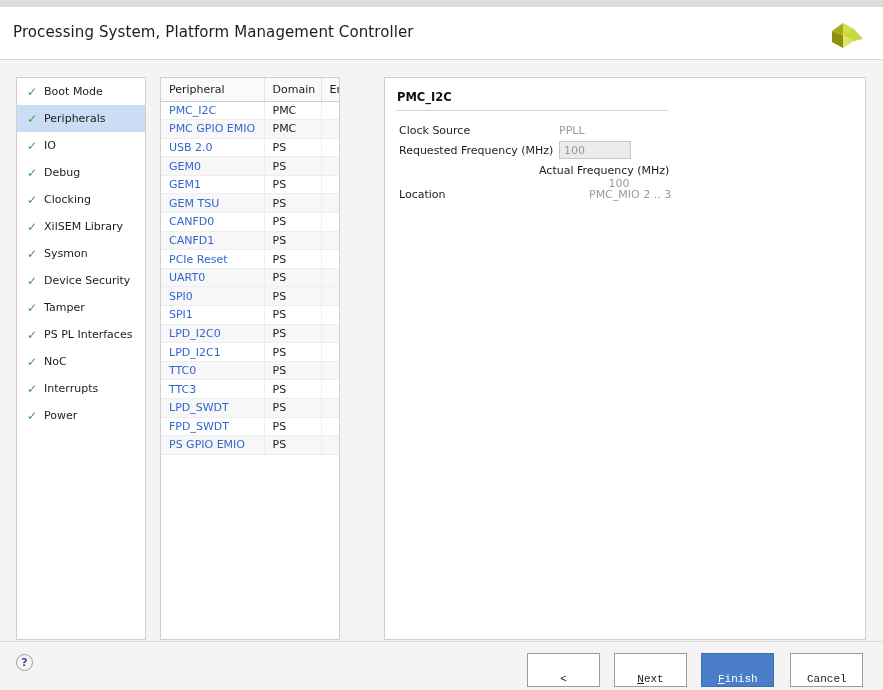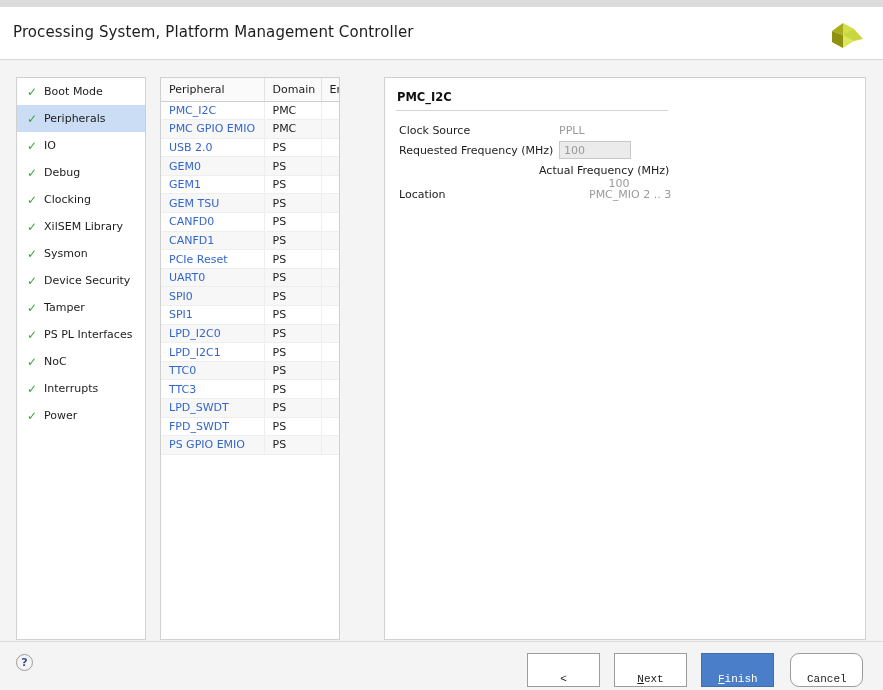--- a/index.html
+++ b/index.html
@@ -144,21 +144,21 @@
     border: 1px solid #9c9c9c; background: #ffffff;
     font-size: 11px; color: #1c1c1c; text-align: center; line-height: 19px;
     font-family: Liberation Mono, monospace;
     padding: 16px;
   }
   .btn.primary { background: #4a7ec8; border-color: #3f6eb0; color: #ffffff; }
   .btn u { text-decoration: underline; }
   #btn-back { left: 527px; }
   #btn-next { left: 614px; }
   #btn-finish { left: 701px; }
-  #btn-cancel { left: 790px; border-radius: 9px; }
+  #btn-cancel { left: 790px; }
 </style>
 </head>
 <body>
 
 <div id="root">
 
   <div class="top-strip"></div>
 
   <div class="titlebar">
     <div class="titlebar-text">Processing System, Platform Management Controller</div>

